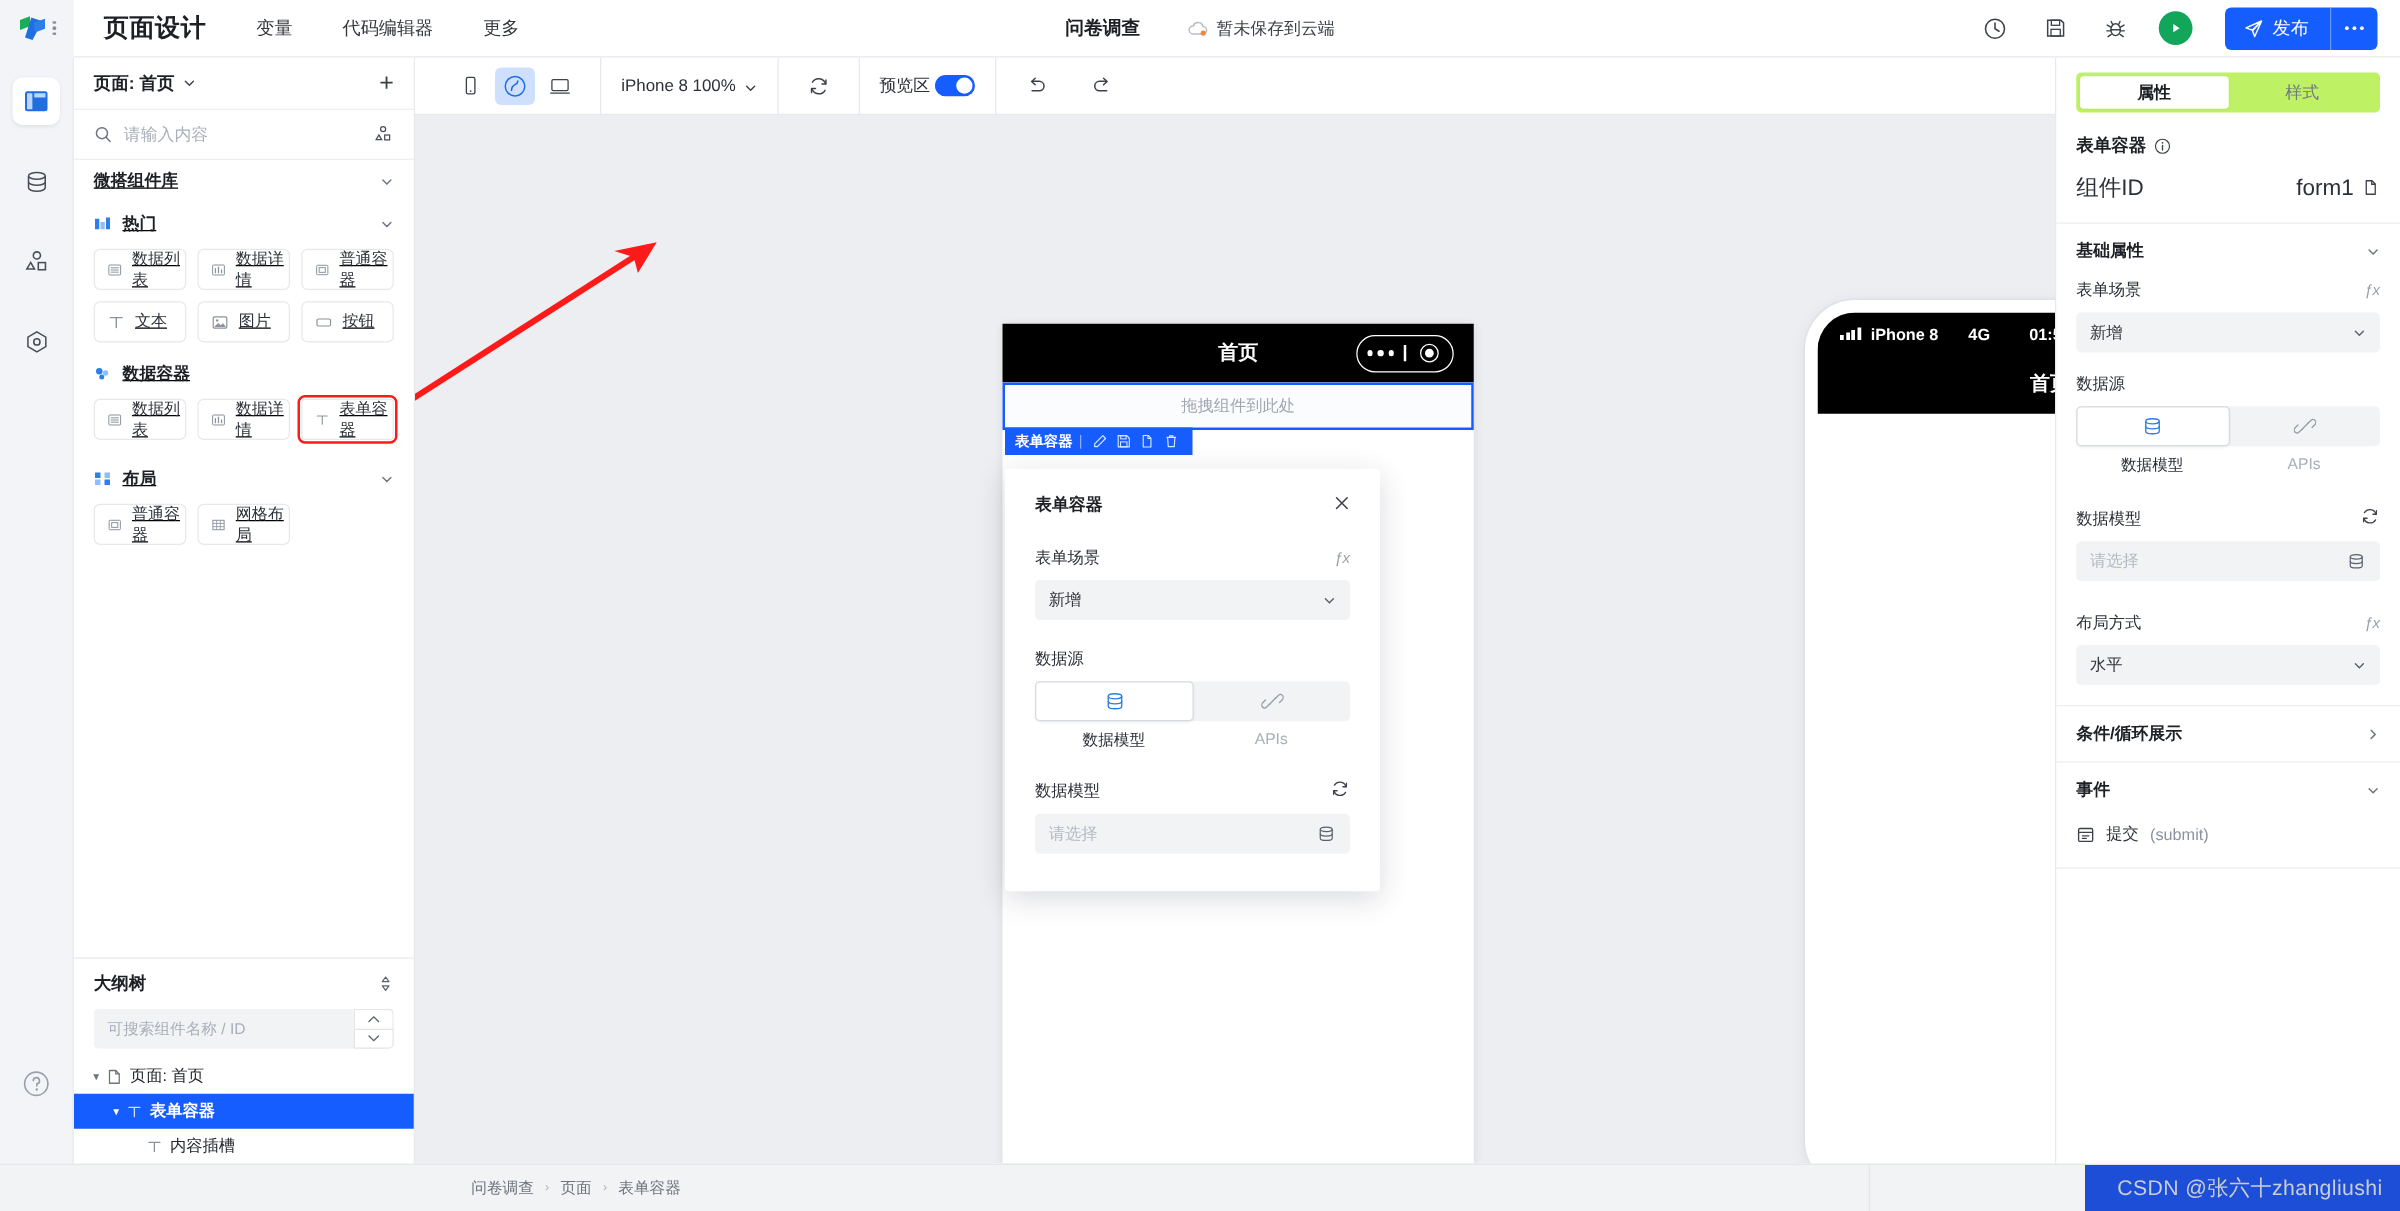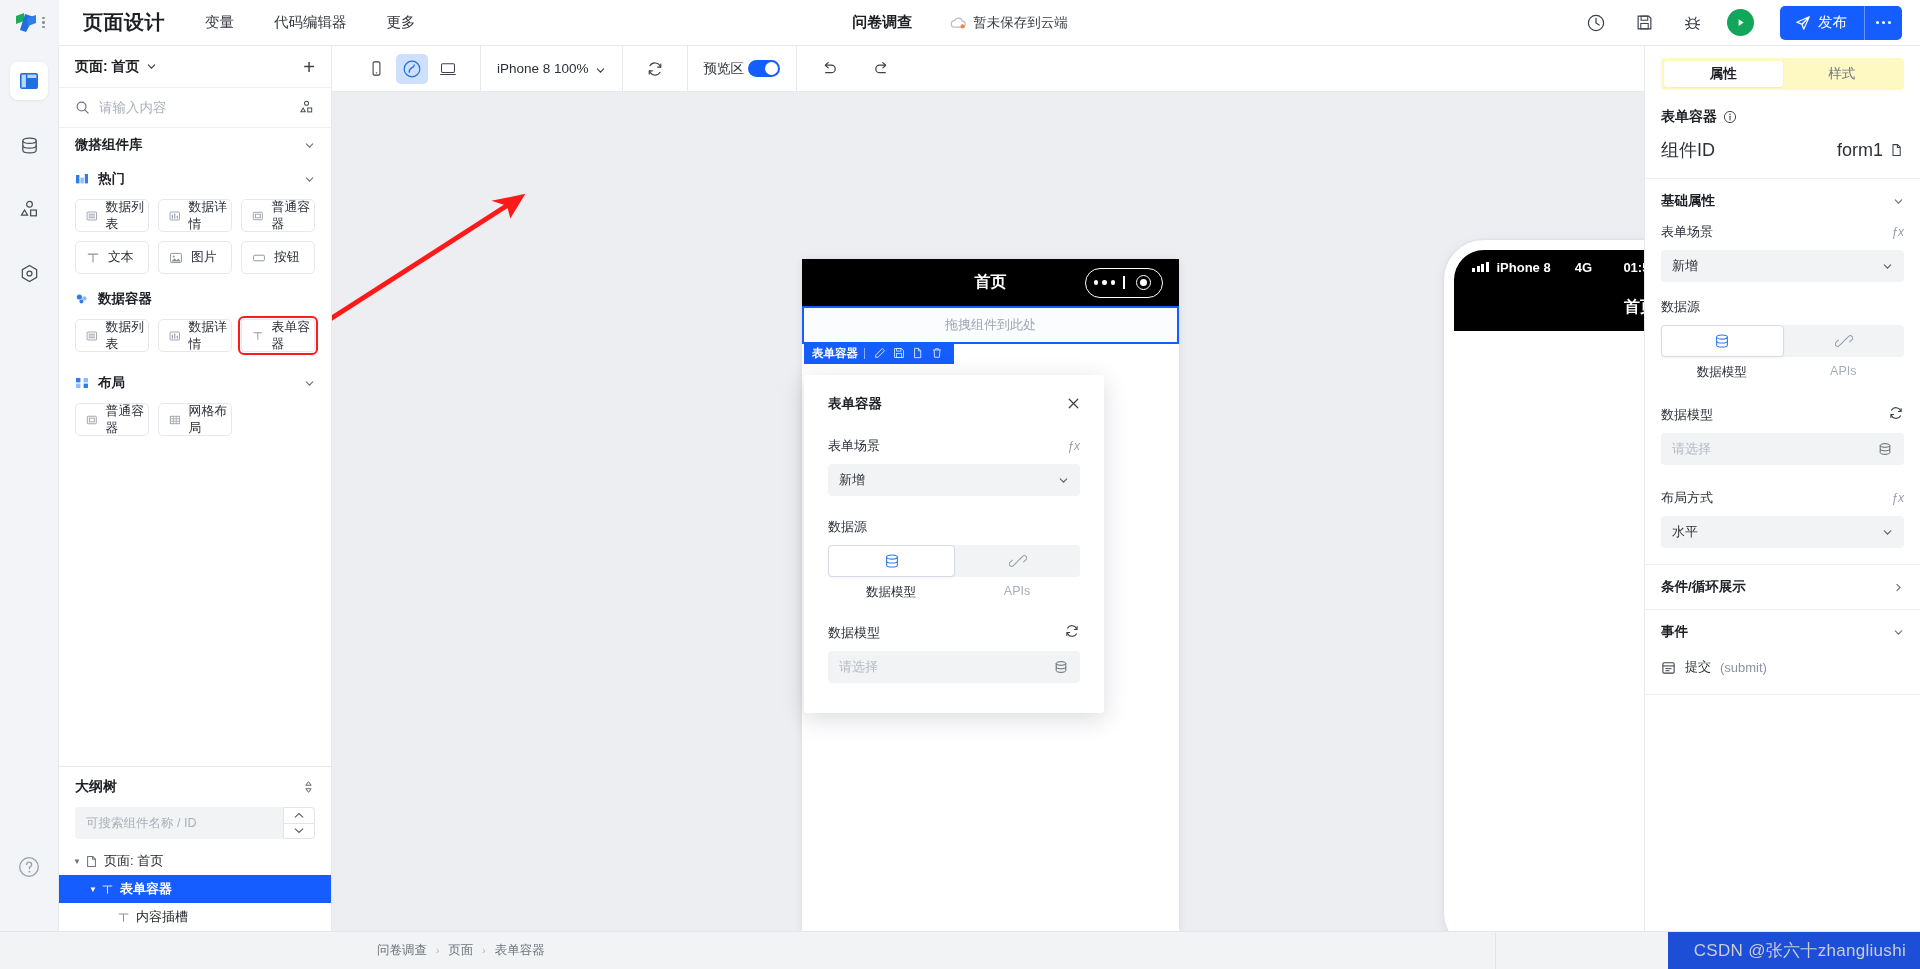--- a/index.html
+++ b/index.html
@@ -57,21 +57,21 @@
 
   
   .leftpanel { width: 273px; flex: 0 0 273px; background: #fff; border-right: 1px solid #e7e9ed; display: flex; flex-direction: column; min-height: 0; }
   .lp-pagerow { height: 42px; display: flex; align-items: center; padding: 0 16px; border-bottom: 1px solid #edeff2; }
   .lp-pagename { font-size: 14px; font-weight: 700; color: #1d2025; display: flex; align-items: center; gap: 6px; cursor: pointer; }
   .lp-plus { margin-left: auto; font-size: 20px; color: #3b4048; cursor: pointer; line-height: 1; font-weight: 300; }
   .lp-search { height: 40px; display: flex; align-items: center; padding: 0 16px; gap: 9px; border-bottom: 1px solid #edeff2; }
   .lp-search input { border: 0; outline: 0; flex: 1; font-size: 13.5px; color: #333; font-family: inherit; background: transparent; }
   .lp-search input::placeholder { color: #aab0ba; }
 
-  .lp-scroll { flex: 1; overflow: hidden; }
+  .lp-scroll { flex: 1; overflow: hidden; text-decoration: underline; }
   .sect-head { height: 34px; display: flex; align-items: center; padding: 0 16px; font-size: 13.5px; font-weight: 700; color: #1d2025; cursor: pointer; }
   .sect-head .chev { margin-left: auto; color: #6b7280; }
   .grp-head { height: 34px; display: flex; align-items: center; padding: 0 16px; gap: 9px; font-size: 13.5px; font-weight: 700; color: #1d2025; cursor: pointer; }
   .grp-head .chev { margin-left: auto; color: #6b7280; }
   .comp-grid { display: grid; grid-template-columns: 1fr 1fr 1fr; gap: 9px; padding: 3px 16px 8px; }
   .comp-card {
     height: 33px; border: 1px solid #e6e8ec; border-radius: 5px; display: flex; align-items: center;
     gap: 8px; padding-left: 10px; font-size: 12.8px; color: #2c3038; cursor: pointer; background: #fff; position: relative;
   }
   .comp-card.highlight { outline: 2.5px solid #ff1a1a; outline-offset: 1px; border-radius: 3px; }
@@ -150,21 +150,21 @@
   .pp-sig { display: flex; align-items: flex-end; gap: 1.5px; margin-right: 8px; }
   .pp-sig i { width: 3px; background: #fff; display: block; }
   .pp-time { position: absolute; left: 0; right: 0; text-align: center; pointer-events: none; font-size: 13px; font-weight: 700; }
   .pp-nav { height: 47px; background: #000; display: flex; align-items: center; justify-content: center; position: relative; }
 
   
   .arrow-svg { position: absolute; left: 0; top: 0; width: 100%; height: 100%; pointer-events: none; z-index: 60; }
 
   
   .rightpanel { width: 276px; flex: 0 0 276px; background: #fff; border-left: 1px solid #e7e9ed; display: flex; flex-direction: column; }
-  .rp-tabs { margin: 12px 16px 0; height: 32px; background: #fef9c3; border-radius: 4px; display: flex; padding: 3px; }
+  .rp-tabs { margin: 12px 16px 0; height: 32px; background: #bef264; border-radius: 4px; display: flex; padding: 3px; }
   .rp-tab { flex: 1; display: flex; align-items: center; justify-content: center; font-size: 13.5px; border-radius: 3px; cursor: pointer; color: #717783; }
   .rp-tab.active { background: #fff; color: #1d2025; font-weight: 700; box-shadow: 0 1px 2px rgba(0,0,0,.06); }
   .rp-sec { padding: 0 16px; }
   .rp-title { display: flex; align-items: center; gap: 6px; font-size: 14px; font-weight: 700; color: #1d2025; padding: 18px 0 0; }
   .rp-kv { display: flex; align-items: center; padding: 12px 0 16px; font-size: 18px; color: #2c3038; }
   .rp-kv .val { margin-left: auto; display: flex; align-items: center; gap: 7px; color: #2c3038; }
   .rp-div { height: 1px; background: #eceef1; }
   .rp-acc { height: 44px; display: flex; align-items: center; font-size: 13.5px; font-weight: 700; color: #1d2025; cursor: pointer; }
   .rp-acc .chev { margin-left: auto; color: #6b7280; }
   .rp-field { padding-bottom: 16px; }

